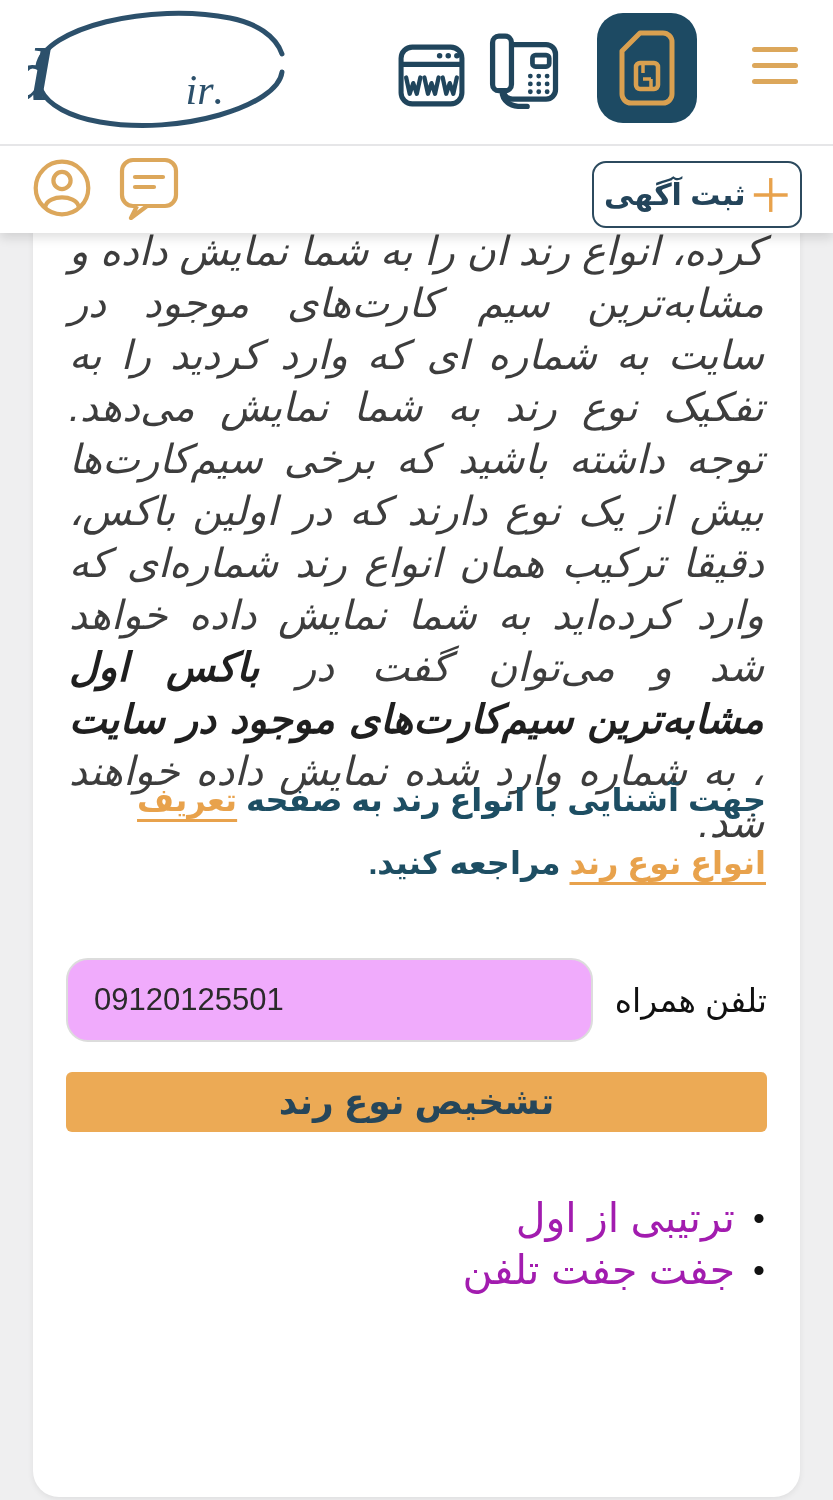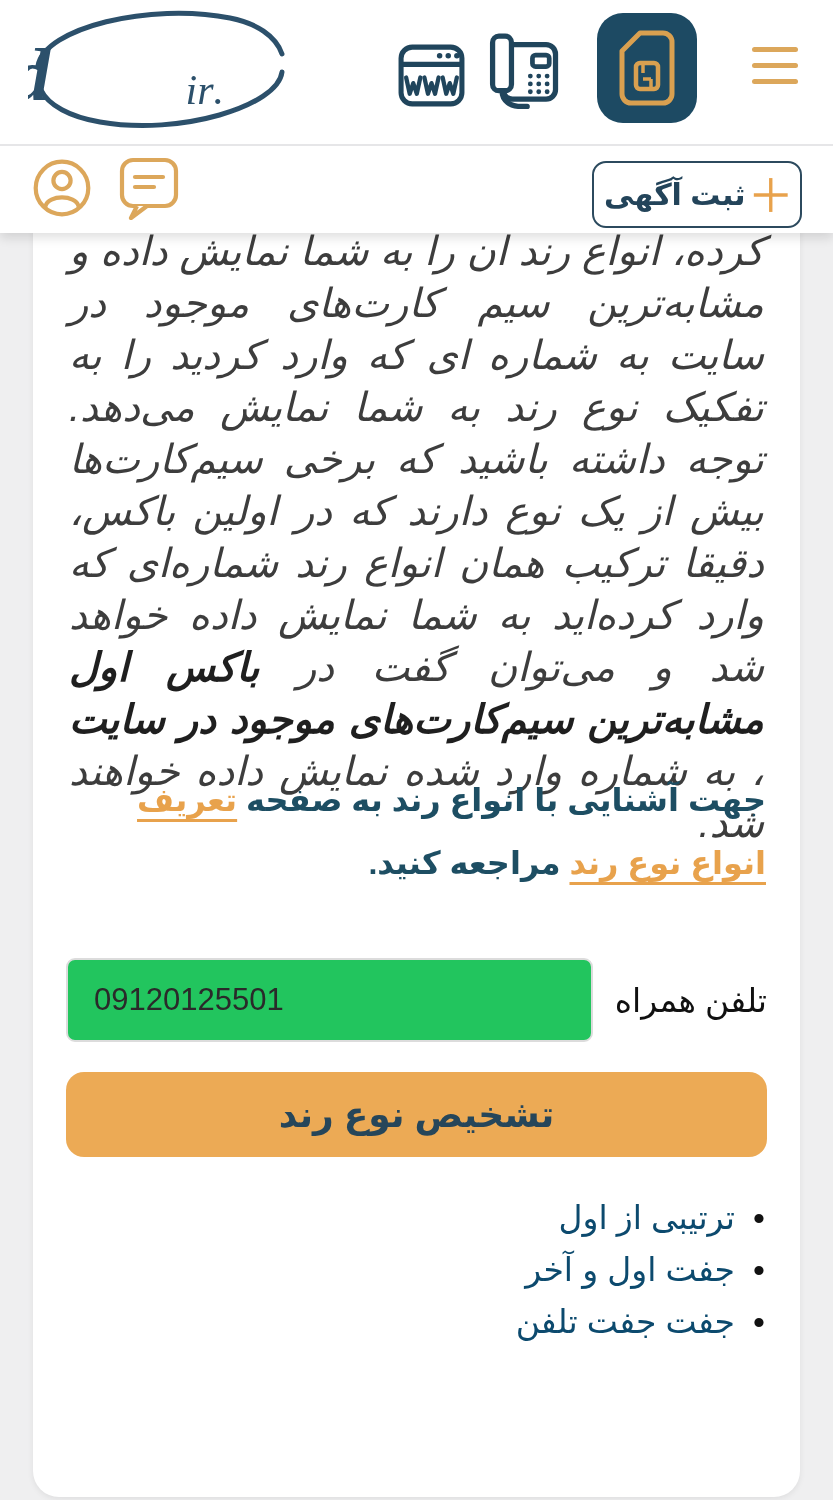--- a/index.html
+++ b/index.html
@@ -53,37 +53,37 @@
     direction:rtl;z-index:2;
   }
   .heading a{color:#e8a24c;text-decoration:underline;text-decoration-thickness:3px;text-underline-offset:8px;cursor:pointer;}
   
   .form-row{
     position:absolute;top:958px;left:66px;right:66px;height:84px;
     display:flex;align-items:center;gap:22px;z-index:2;
   }
   .phone-label{font-size:33px;font-weight:normal;color:#101010;white-space:nowrap;}
   .phone-input{
-    flex:1;height:84px;border:2px solid #dcdcdc;border-radius:9px;
+    flex:1;height:84px;border:2px solid #dcdcdc;border-radius:22px;
     font-size:31px;color:#2a2a2a;padding:0 26px;direction:ltr;text-align:left;
-    font-family:"Liberation Sans","DejaVu Sans",sans-serif;outline:none;background:#22c55e;
+    font-family:"Liberation Sans","DejaVu Sans",sans-serif;outline:none;background:#f0abfc;
   }
   .detect-button{
-    position:absolute;top:1072px;left:66px;right:66px;height:85px;
-    background:#ecaa55;border:none;border-radius:18px;
+    position:absolute;top:1072px;left:66px;right:66px;height:60px;
+    background:#ecaa55;border:none;border-radius:6px;
     font-size:36px;font-weight:bold;color:#26465a;cursor:pointer;z-index:2;
     font-family:"Liberation Sans","DejaVu Sans",sans-serif;
   }
   
   .rond-list{
     position:absolute;top:1192px;left:66px;right:66px;margin:0;padding:0;
     list-style:none;direction:rtl;z-index:2;
   }
   .rond-list li{
-    position:relative;padding-right:32px;font-size:33px;line-height:52px;color:#0c4a6e;
+    position:relative;padding-right:32px;font-size:41px;line-height:52px;color:#a21caf;
   }
   .rond-list li::before{
     content:"\2022";position:absolute;right:2px;top:0;font-size:34px;color:#111;
   }
 </style>
 </head>
 <body>
 
 <div class="viewport">
 
@@ -95,21 +95,20 @@
 
   <div class="form-row">
     <label class="phone-label">تلفن همراه</label>
     <input class="phone-input" type="text" value="09120125501" style="">
   </div>
 
   <button class="detect-button">تشخیص نوع رند</button>
 
   <ul class="rond-list">
     <li>ترتیبی از اول</li>
-    <li>جفت اول و آخر</li>
     <li>جفت جفت تلفن</li>
   </ul>
 
   <header class="header">
 
     <svg class="logo" viewBox="0 0 264 132">
       <path d="M10,60 C16,22 122,-4 202,12 C228,17 248,30 254,48" fill="none" stroke="#2c506b" stroke-width="5" stroke-linecap="round"></path>
       <path d="M254,66 C250,100 152,130 72,116 C42,111 20,99 13,84" fill="none" stroke="#2c506b" stroke-width="5" stroke-linecap="round"></path>
       <text x="22" y="94" font-family="Liberation Serif, DejaVu Serif, serif" font-style="italic" font-weight="bold" font-size="74" fill="#2c506b">Rond</text>
       <text x="196" y="98" font-family="Liberation Serif, DejaVu Serif, serif" font-style="italic" font-size="42" fill="#2c506b">.ir</text>

